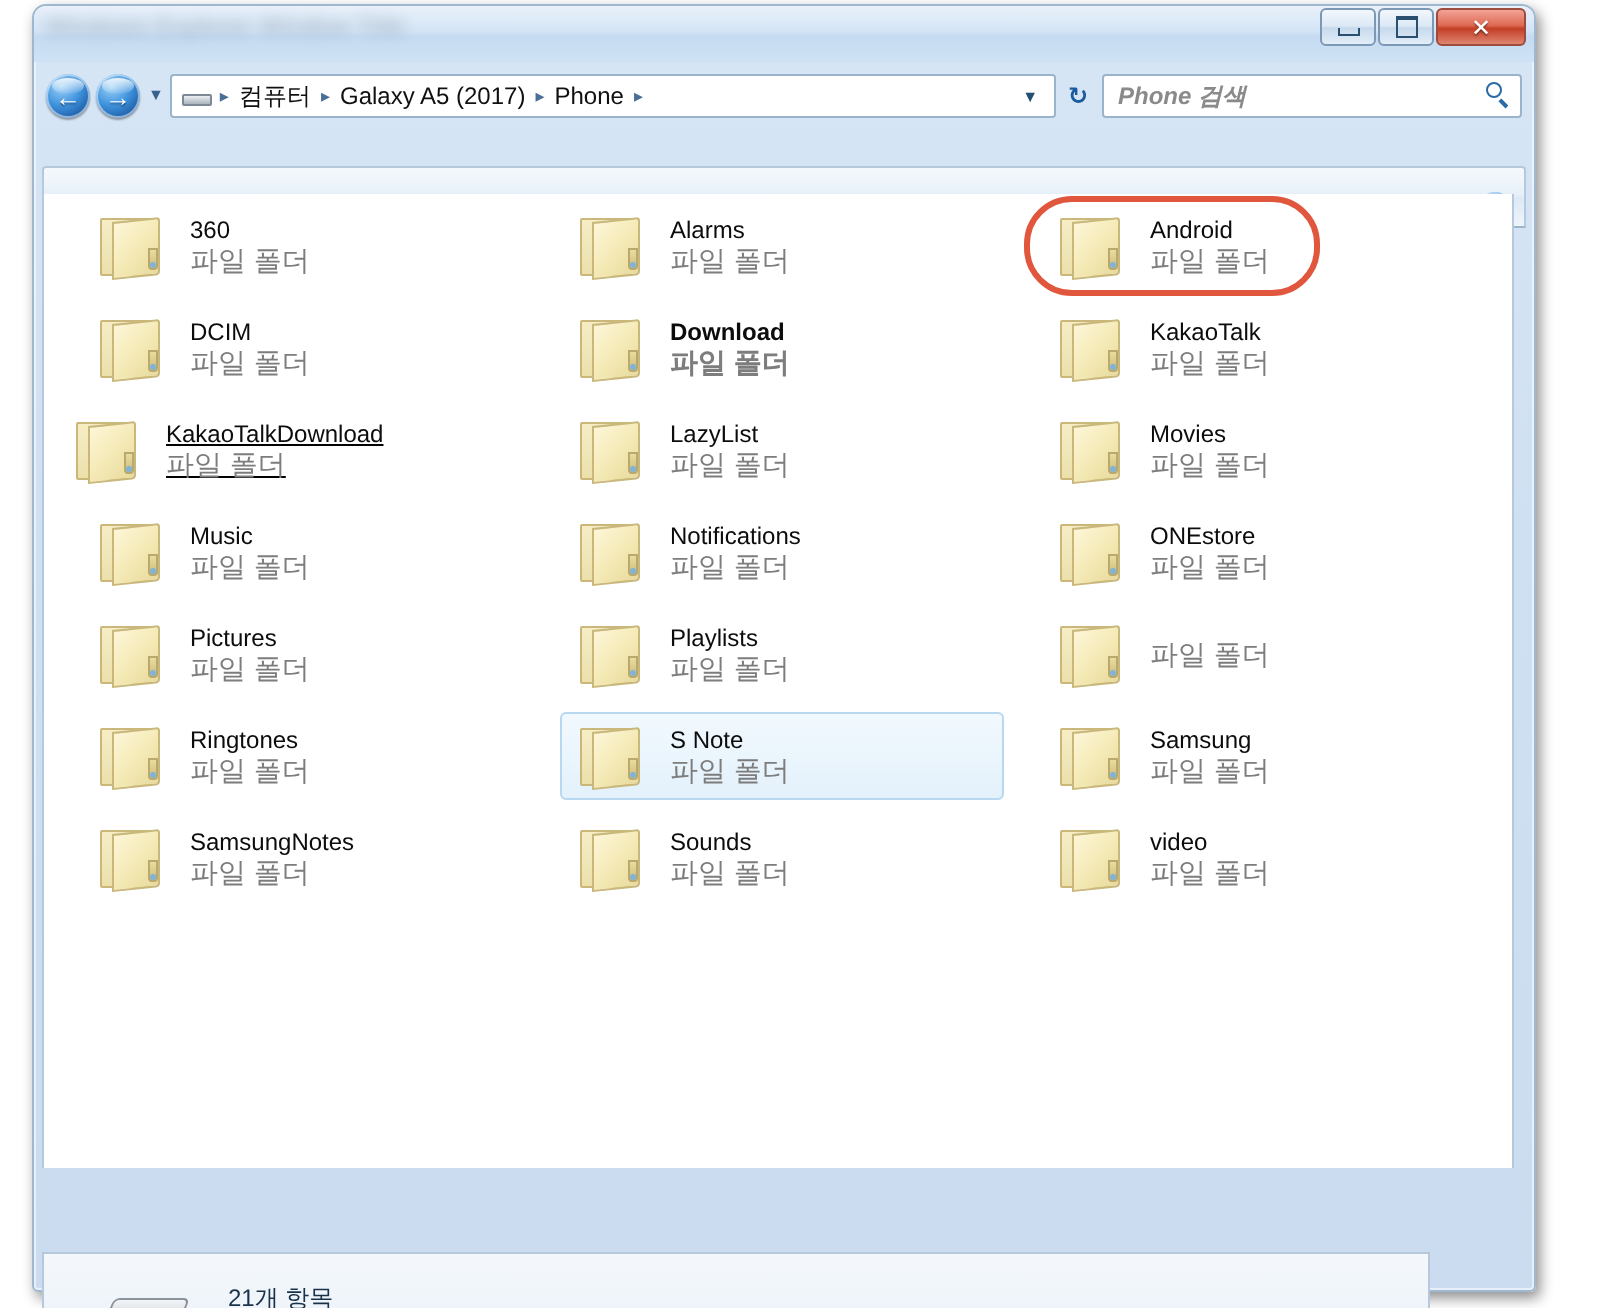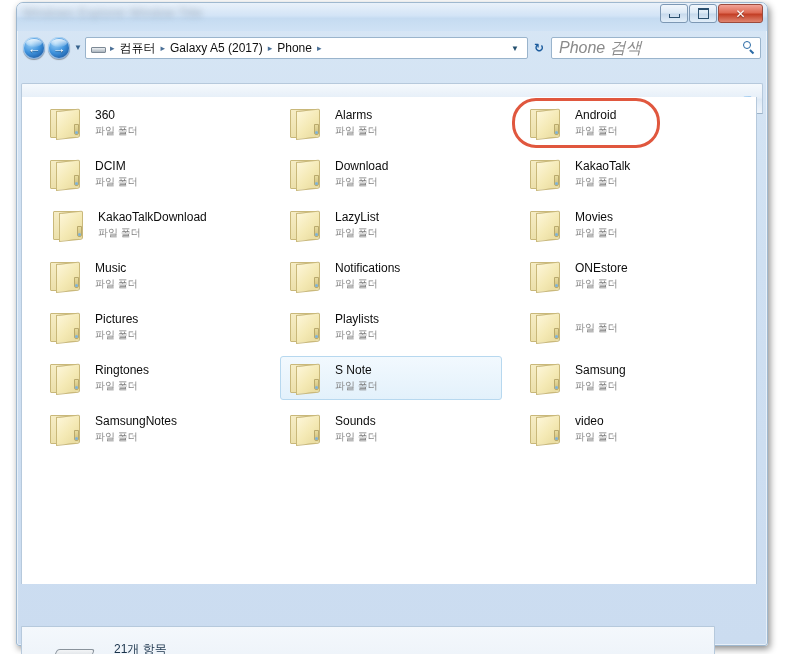--- a/index.html
+++ b/index.html
@@ -219,24 +219,25 @@
     border-radius: 2px;
     display: flex;
     align-items: center;
     box-sizing: border-box;
     padding: 0 4px 0 7px;
     margin-left: 2px;
   }
   .search-ph {
     flex: 1 1 auto;
     font-style: italic;
-    font-size: 16px;
+    font-size: 12px;
     color: #8a8a8a;
     white-space: nowrap;
     overflow: hidden;
+    font-weight: bold;
   }
   .search-icon {
     flex: 0 0 auto;
     width: 14px; height: 14px;
     position: relative;
   }
   .search-icon .ring {
     position: absolute;
     left: 1px; top: 0px;
     width: 8px; height: 8px;
@@ -445,21 +446,21 @@
     min-width: 0;
   }
   .iname {
     font-size: 12px;
     color: #0c0c0c;
     line-height: 15px;
     white-space: nowrap;
     overflow: hidden;
   }
   .itype {
-    font-size: 10px;
+    font-size: 14px;
     color: #7d7d7d;
     line-height: 15px;
     white-space: nowrap;
   }
 
   
   .annotation {
     position: absolute;
     border: 3px solid #e0573e;
     border-radius: 24px;
@@ -650,21 +651,21 @@
             <div class="paper"></div>
             <div class="front"></div>
             <div class="tabtip"></div>
             <div class="dot"></div>
           </div>
           <div class="labels">
             <div class="iname">DCIM</div>
             <div class="itype">파일 폴더</div>
           </div>
         </div>
-        <div class="item" style="left: 258px; top: 55px;">
+        <div class="item" style="left: 258px; top: 55px; font-weight: bold;">
           <div class="folder">
             <div class="back"></div>
             <div class="paper"></div>
             <div class="front"></div>
             <div class="tabtip"></div>
             <div class="dot"></div>
           </div>
           <div class="labels">
             <div class="iname">Download</div>
             <div class="itype">파일 폴더</div>
@@ -676,21 +677,21 @@
             <div class="paper"></div>
             <div class="front"></div>
             <div class="tabtip"></div>
             <div class="dot"></div>
           </div>
           <div class="labels">
             <div class="iname">KakaoTalk</div>
             <div class="itype">파일 폴더</div>
           </div>
         </div>
-        <div class="item" style="left: 21px; top: 106px;">
+        <div class="item" style="left: 6px; top: 106px; text-decoration: underline;">
           <div class="folder">
             <div class="back"></div>
             <div class="paper"></div>
             <div class="front"></div>
             <div class="tabtip"></div>
             <div class="dot"></div>
           </div>
           <div class="labels">
             <div class="iname">KakaoTalkDownload</div>
             <div class="itype">파일 폴더</div>

